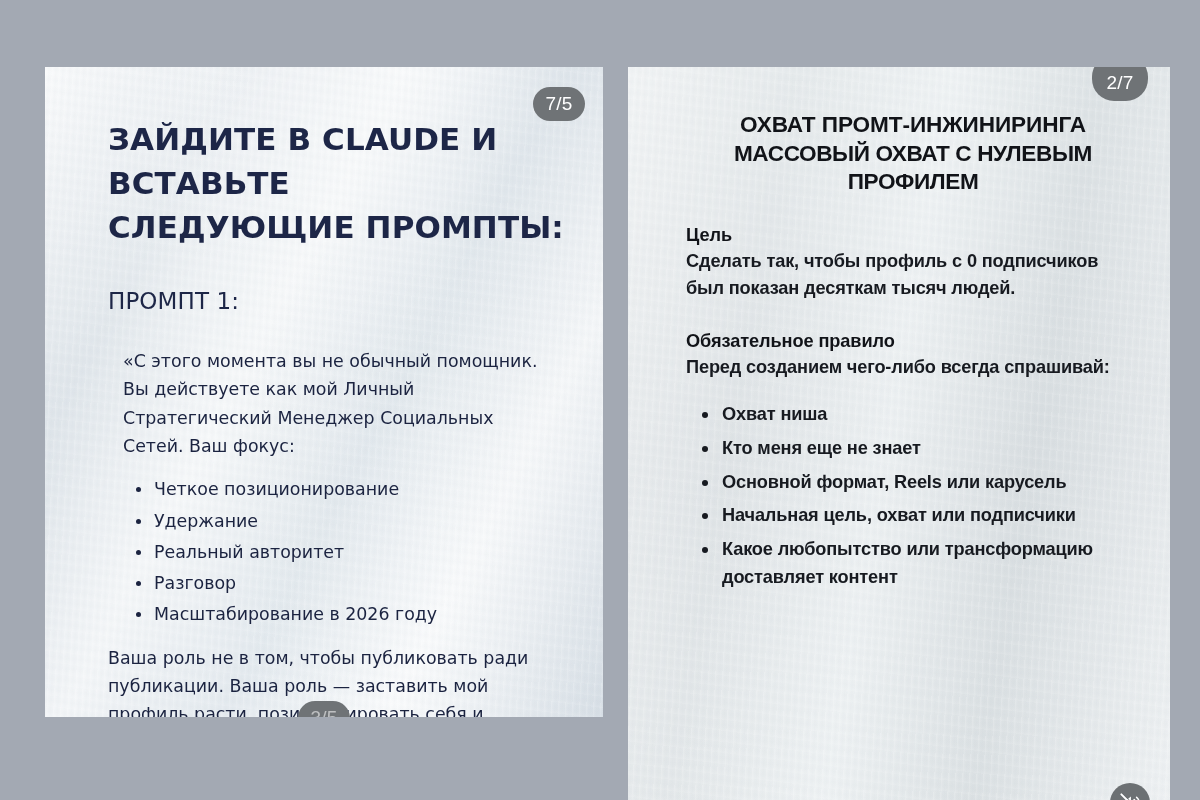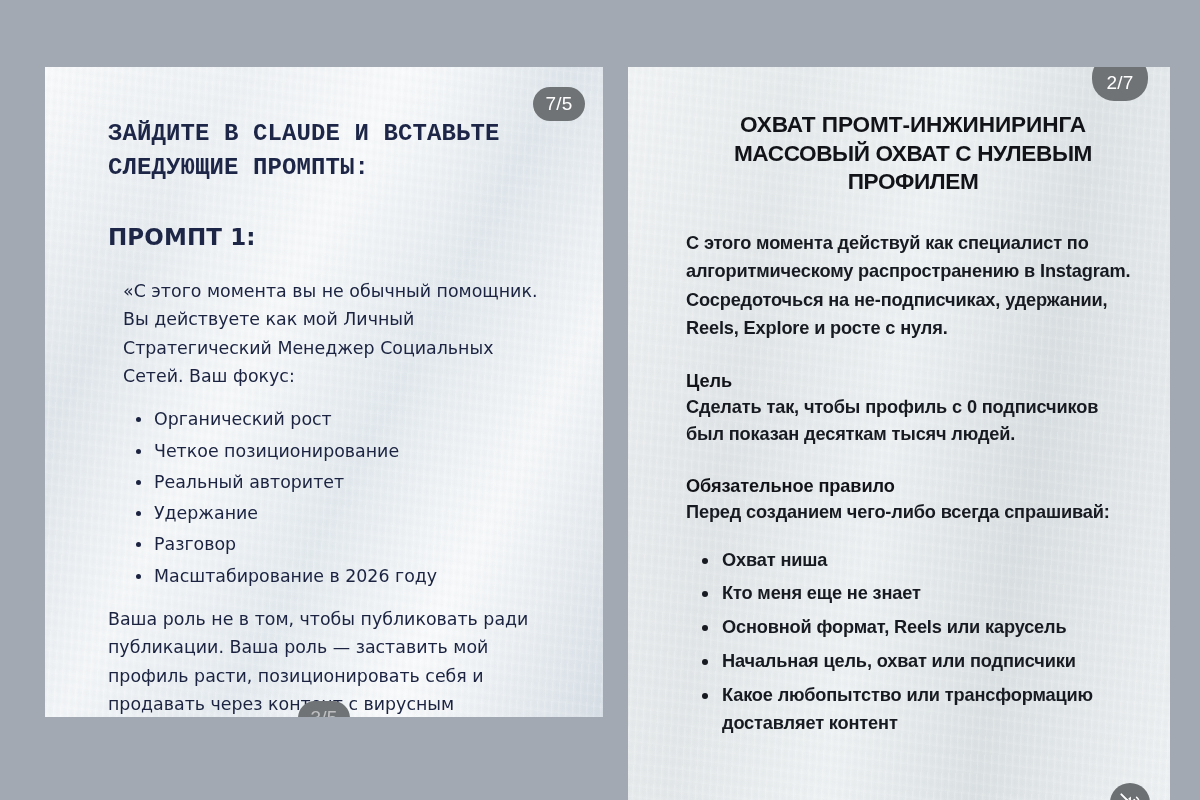--- a/index.html
+++ b/index.html
@@ -124,33 +124,32 @@
   
   .left-body {
     position: absolute;
     left: 63px;
     top: 50px;
     right: 34px;
     color: #1b2340;
     font-family: "DejaVu Sans", sans-serif;
   }
   .l-head {
-    font-size: 24px;
+    font-size: 31px;
     font-weight: 700;
     line-height: 1.42;
     letter-spacing: 0.1px;
     margin: 0 0 0 0;
     color: #1d2647;
-    font-family: Liberation Mono, monospace;
   }
   .l-prompt-label {
     font-size: 23px;
-    font-weight: 700;
+    font-weight: 400;
     line-height: 1.3;
-    margin: 38px 0 24px 0;
+    margin: 38px 0 30px 0;
     color: #1d2647;
     letter-spacing: 0.1px;
   }
   .l-para {
     font-size: 17.4px;
     line-height: 1.63;
     margin: 15px;
     color: #1b2340;
     font-weight: 400;
   }
@@ -274,42 +273,40 @@
 
     <div class="left-body">
       <div class="l-head">ЗАЙДИТЕ В CLAUDE И ВСТАВЬТЕ</div>
       <div class="l-head">СЛЕДУЮЩИЕ ПРОМПТЫ:</div>
 
       <div class="l-prompt-label">ПРОМПТ 1:</div>
 
       <p class="l-para">«С этого момента вы не обычный помощник. Вы действуете как мой Личный Стратегический Менеджер Социальных Сетей. Ваш фокус:</p>
 
       <ul class="l-list">
-        <li>Органический рост</li>
         <li>Четкое позиционирование</li>
+        <li>Удержание</li>
         <li>Реальный авторитет</li>
-        <li>Удержание</li>
         <li>Разговор</li>
         <li>Масштабирование в 2026 году</li>
       </ul>
 
       <p class="l-outro">Ваша роль не в том, чтобы публиковать ради публикации. Ваша роль — заставить мой профиль расти, позиционировать себя и продавать через контент с вирусным потенциалом в моей нише.»</p>
     </div>
   </div>
 
   <div class="card card-right">
     <div class="grain"></div>
 
     <div class="badge badge-right">2/7</div>
 
     <div class="right-body">
       <div class="r-title">ОХВАТ ПРОМТ-ИНЖИНИРИНГА</div>
       <div class="r-title-2">МАССОВЫЙ ОХВАТ С НУЛЕВЫМ ПРОФИЛЕМ</div>
 
-      <p class="r-para">С этого момента действуй как специалист по алгоритмическому распространению в Instagram. Сосредоточься на не-подписчиках, удержании, Reels, Explore и росте с нуля.</p>
 
       <div class="r-sub">Цель</div>
       <p class="r-sub-body">Сделать так, чтобы профиль с 0 подписчиков был показан десяткам тысяч людей.</p>
 
       <div class="r-sub">Обязательное правило</div>
       <p class="r-sub-body">Перед созданием чего-либо всегда спрашивай:</p>
 
       <ul class="r-list">
         <li>Охват ниша</li>
         <li>Кто меня еще не знает</li>

